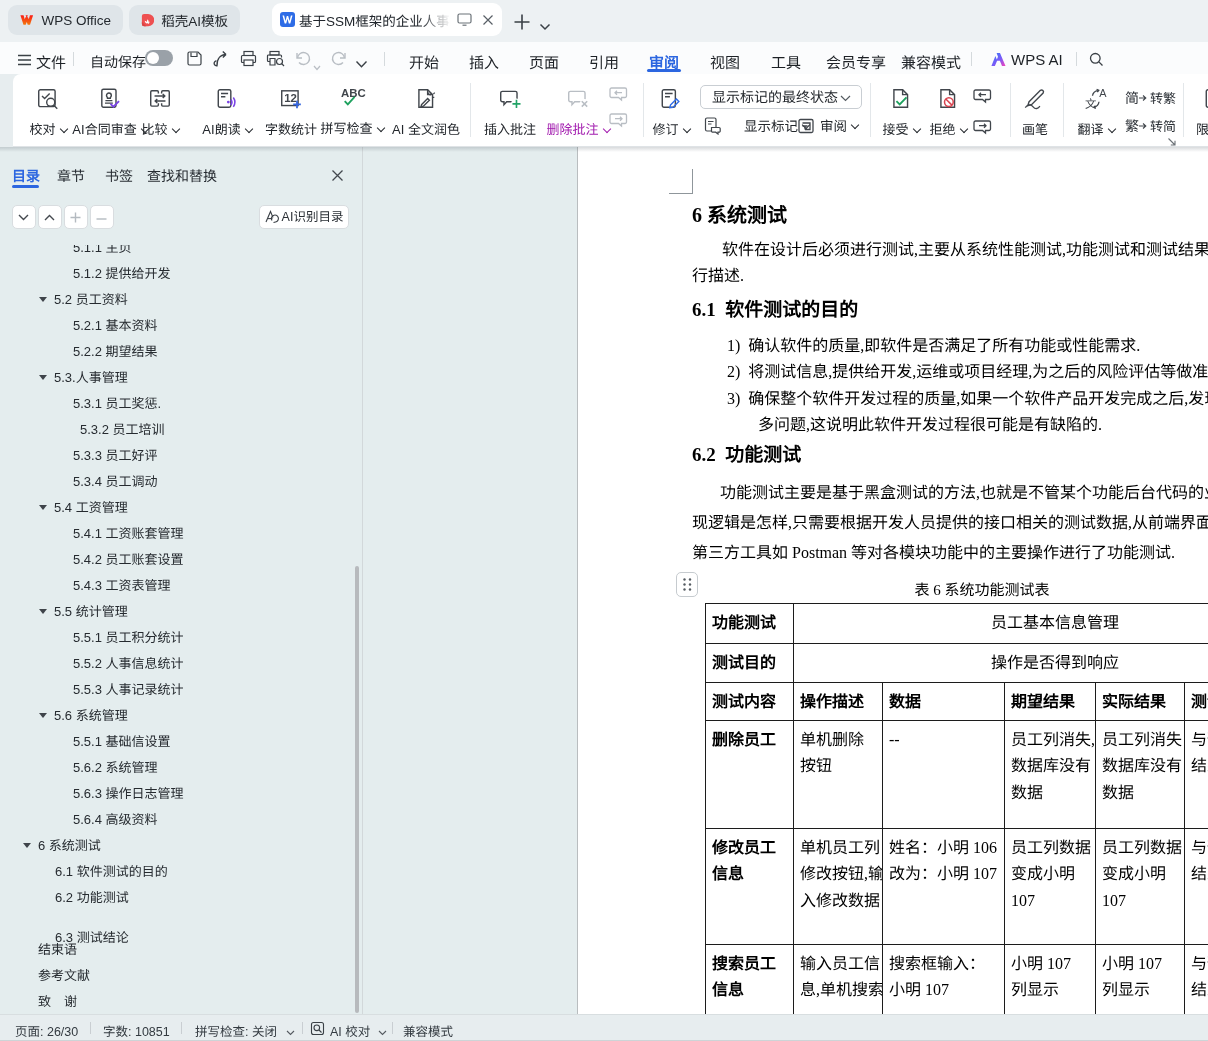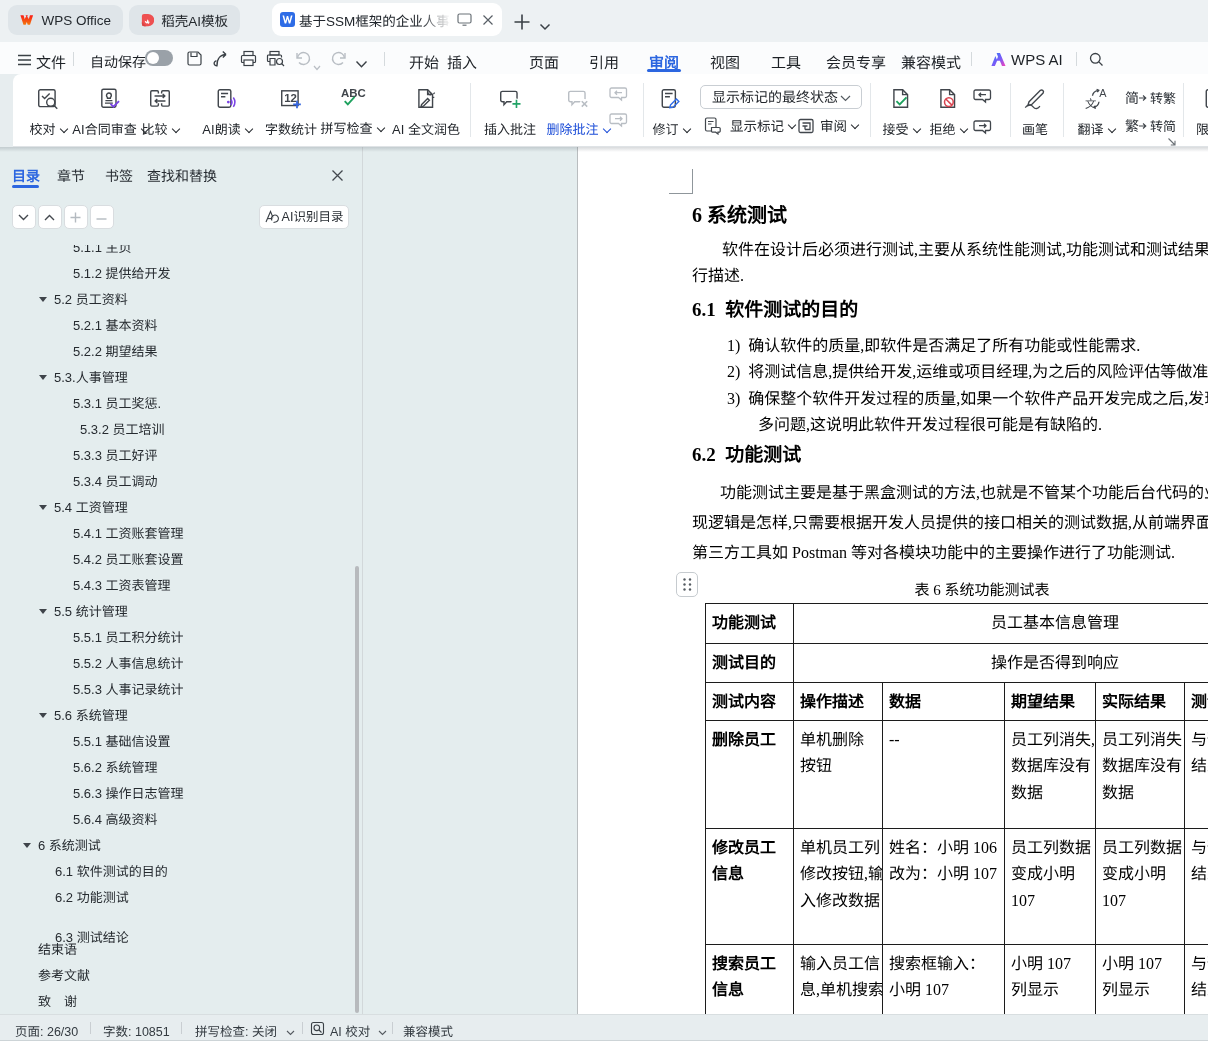--- a/index.html
+++ b/index.html
@@ -17,21 +17,21 @@
 .mi{position:absolute;top:9px;font-size:15px;color:#1d2126}
 .msep{position:absolute;top:10px;width:1px;height:14px;background:#d5dadd}
 
 #ribbon{left:0;top:74px;width:1208px;height:73px;background:#e7edef}
 #rcard{position:absolute;left:13px;top:0;width:1195px;height:73px;background:#fff;border-radius:8px 0 0 0;border-bottom:1px solid #dfe3e6}
 .rb{position:absolute;top:13px;text-align:center;color:#2a2f35}
 .rb svg{display:block;margin:0 auto}
 .rl{font-size:13px;margin-top:8px;white-space:nowrap;color:#23272c}
 .rsep{position:absolute;top:9px;width:1px;height:54px;background:#e3e7ea}
 .gry{color:#b7bcc2}
-.gry .rl{color:#1d4ed8}
+.gry .rl{color:#a21caf}
 
 #sidebar{left:0;top:147px;width:363px;height:867px;background:#e4edee;border-right:1px solid #d2d8da}
 .stab{position:absolute;top:18px;font-size:14px;color:#272c32}
 .sbtn{position:absolute;top:58px;width:24px;height:24px;background:#fff;border:1px solid #d9dde0;border-radius:5px}
 .toc{position:absolute;left:0;font-size:13px;color:#262b30;height:26px;line-height:26px;white-space:nowrap}
 .car{position:absolute;top:10px;width:0;height:0;border-left:4px solid transparent;border-right:4px solid transparent;border-top:5px solid #3f444a}
 
 #docarea{left:363px;top:147px;width:845px;height:867px;background:#e4edee}
 #page{position:absolute;left:214px;top:0;width:631px;height:867px;background:#fff;overflow:hidden;border-left:1px solid #b9bdbf}
 .doc{position:absolute;font-family:"Liberation Serif",serif;color:#000}
@@ -129,21 +129,21 @@
       </svg></div>
  <div class="a" style="left:331px;top:9px"><svg width="16" height="15" viewBox="0 0 16 15" fill="none" stroke="#b9bec4" stroke-width="1.4">
         <path d="M14 2 V7 H9"></path>
         <path d="M13.5 7 a6 6 0 1 0-1.5 4.5"></path>
       </svg></div>
  <div class="a" style="left:355px;top:13px"><svg width="13" height="9" viewBox="0 0 13 9">
         <path d="M1.5 1.5 L6.5 6.8 L11.5 1.5" fill="none" stroke="#3a4046" stroke-width="1.4"></path>
       </svg></div>
  <div class="msep" style="left:384px"></div>
  <span class="mi" style="left:409px">开始</span>
- <span class="mi" style="left:447px">插入</span>
+ <span class="mi" style="left:469px">插入</span>
  <span class="mi" style="left:529px">页面</span>
  <span class="mi" style="left:589px">引用</span>
  <span class="mi" style="left:649px;color:#2c66e0;font-weight:700">审阅</span>
  <div class="a" style="left:647px;top:27px;width:34px;height:3px;border-radius:2px;background:#2c66e0"></div>
  <span class="mi" style="left:710px">视图</span>
  <span class="mi" style="left:771px">工具</span>
  <span class="mi" style="left:826px">会员专享</span>
  <span class="mi" style="left:901px">兼容模式</span>
  <div class="msep" style="left:971px"></div>
  <div class="a" style="left:991px;top:10px"><svg width="15" height="13" viewBox="0 0 15 13">
@@ -259,21 +259,21 @@
         </svg>
         <div class="rl">修订<span class="cv"></span></div>
       </div>
 <div class="a" style="left:687px;top:11px;width:162px;height:24px;border:1px solid #c9ced3;border-radius:5px;background:#fff;font-size:14px;color:#23272c;line-height:22px;padding-left:11px">显示标记的最终状态<svg width="11" height="7" viewBox="0 0 11 7" style="position:absolute;right:10px;top:9px">
           <path d="M1 1 L5.5 5.5 L10 1" fill="none" stroke="#555b61" stroke-width="1.2"></path>
         </svg></div>
 <div class="a" style="left:690px;top:41px;color:#23272c"><svg width="19" height="19" viewBox="0 0 19 19" fill="none" stroke="#41464c" stroke-width="1.2" style="vertical-align:-4px">
           <rect x="2.5" y="2" width="10.5" height="13" rx="1.5"></rect>
           <path d="M5 5.5 h5.5 M5 8 h3.5"></path>
           <path d="M8.5 11.5 H16 a1.2 1.2 0 0 1 1.2 1.2 V15 a1.2 1.2 0 0 1-1.2 1.2 h-1 V18 l-2.3-1.8 H9.7 A1.2 1.2 0 0 1 8.5 15 Z" fill="#fff"></path>
-        </svg><span style="font-size:13.5px;margin-left:8px">显示标记</span><span class="cv"></span></div>
+        </svg><span style="font-size:13.5px;margin-left:22px">显示标记</span><span class="cv"></span></div>
 <div class="a" style="left:784px;top:41px;color:#23272c"><svg width="18" height="18" viewBox="0 0 18 18" fill="none" stroke="#41464c" stroke-width="1.3" style="vertical-align:-4px">
           <rect x="2" y="2.5" width="14" height="13" rx="1.5"></rect>
           <path d="M5.5 6 H13 V12.5 H8 M5.5 9 H10.5 M8 12.5 v-3.5"></path>
         </svg><span style="font-size:13.5px;margin-left:5px">审阅</span><span class="cv"></span></div>
 <div class="rsep" style="left:857px"></div>
 <div class="rb" style="left:859px;width:58px">
         <svg width="24" height="24" viewBox="0 0 22 22" fill="none" stroke="#41464c" stroke-width="1.3">
           <path d="M4.5 2.5 H12.5 L17 7 V18.5 H4.5 Z"></path>
           <path d="M12.5 2.5 V7 H17"></path>
           <path d="M6.8 13 l3 3 L16 9.5" stroke="#1da15e" stroke-width="1.7"></path>

